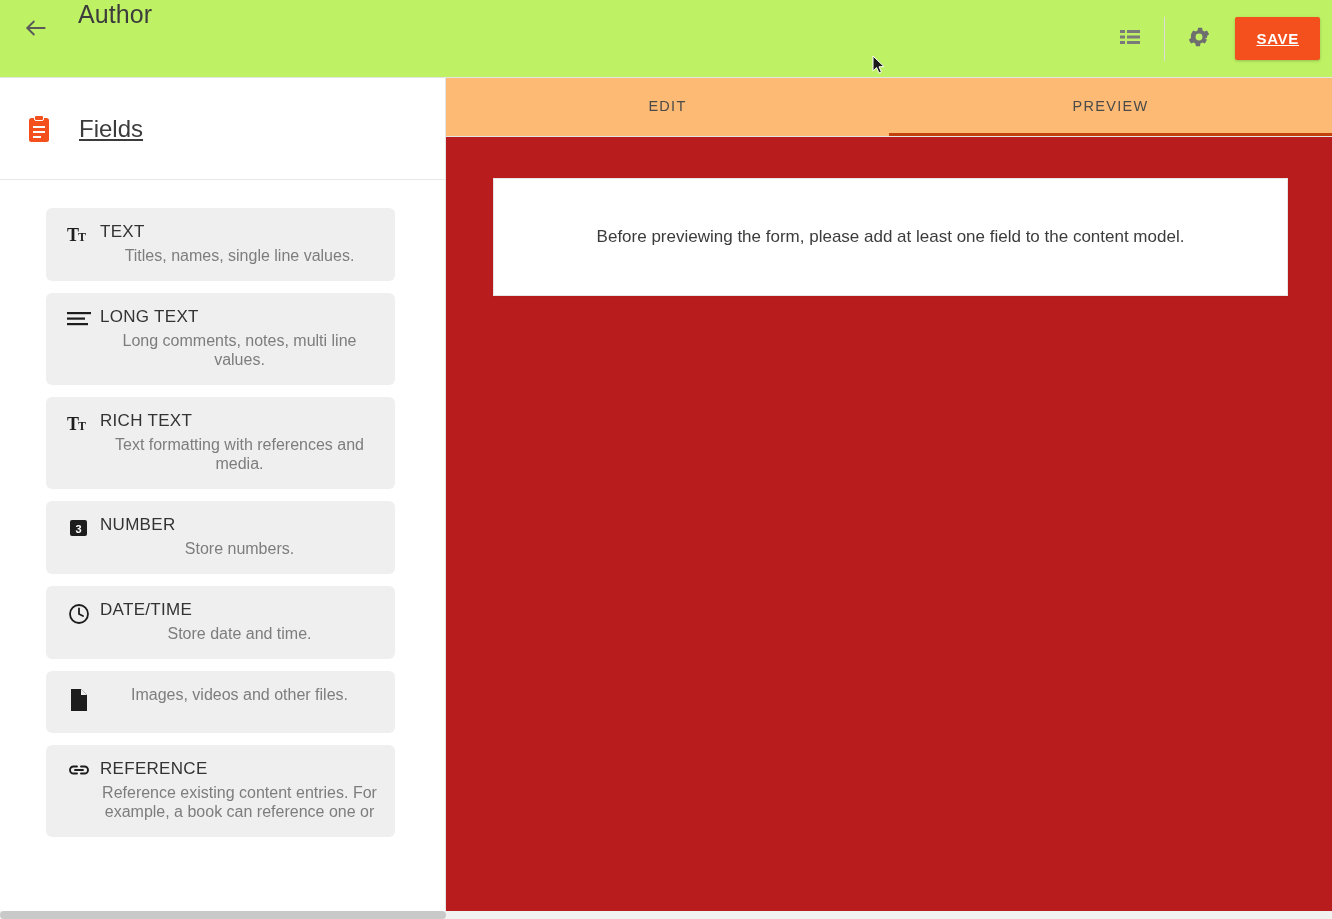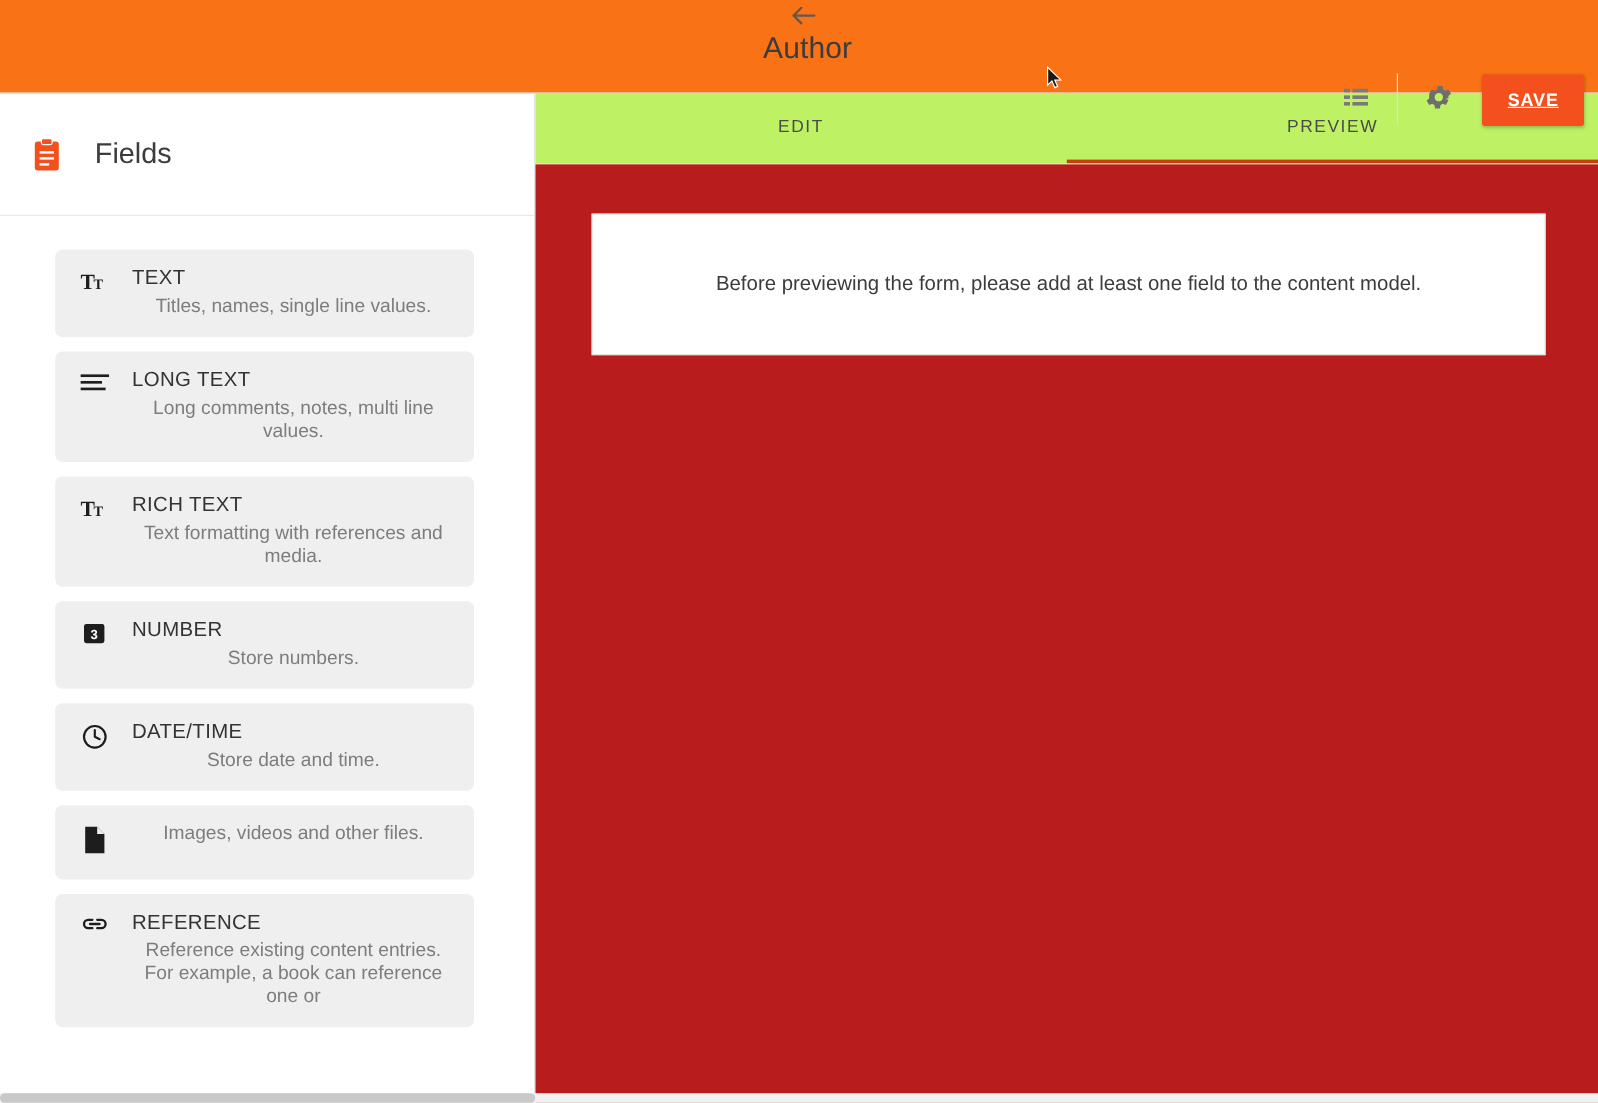--- a/index.html
+++ b/index.html
@@ -10,24 +10,22 @@
     background: #ffffff;
     font-family: "Liberation Sans", sans-serif;
     color: #3b3b3b;
   }
 
   
   .topbar {
     position: relative;
     height: 78px;
     display: flex;
-    align-items: center;
     border-bottom: 1px solid #e4e4e4;
-    background: #f97316;
-    flex-direction: column;
+    background: #bef264;
   }
   .back-btn {
     width: 56px; height: 56px;
     margin-left: 8px;
     display: flex; align-items: center; justify-content: center;
     cursor: pointer;
   }
   .back-btn svg { display: block; }
   .page-title {
     font-size: 25px;
@@ -93,20 +91,21 @@
     display: flex;
     flex-direction: column;
     position: relative;
   }
   .fields-header {
     height: 102px;
     display: flex;
     align-items: center;
     padding-left: 26px;
     border-bottom: 1px solid #e8e8e8;
+    text-decoration: underline;
   }
   .clipboard-icon {
     width: 26px; height: 30px;
     display: flex; align-items: center; justify-content: center;
   }
   .fields-title {
     font-size: 24px;
     color: #3c3c3c;
     margin-left: 27px;
     font-weight: 400;
@@ -127,21 +126,21 @@
     min-height: 62px;
   }
   .field-icon {
     width: 34px;
     min-width: 34px;
     display: flex;
     align-items: flex-start;
     justify-content: center;
     padding-top: 3px;
   }
-  .field-text { flex: 1; padding-left: 4px; margin-left: 10px; }
+  .field-text { flex: 1; padding-left: 4px; }
   .field-label {
     font-size: 17px;
     color: #333333;
     letter-spacing: 0.3px;
     line-height: 20px;
     margin-bottom: 4px;
   }
   .field-desc {
     font-size: 16px;
     color: #7d7d7d;
@@ -152,21 +151,21 @@
   
   .right-panel {
     flex: 1;
     display: flex;
     flex-direction: column;
     background: #f2f2f2;
   }
   .tabs {
     display: flex;
     height: 59px;
-    background: #bef264;
+    background: #fdba74;
     border-bottom: 1px solid #e4e4e4;
   }
   .tab {
     flex: 1;
     display: flex;
     align-items: center;
     justify-content: center;
     font-size: 14.5px;
     letter-spacing: 1.3px;
     color: #4a4a4a;

